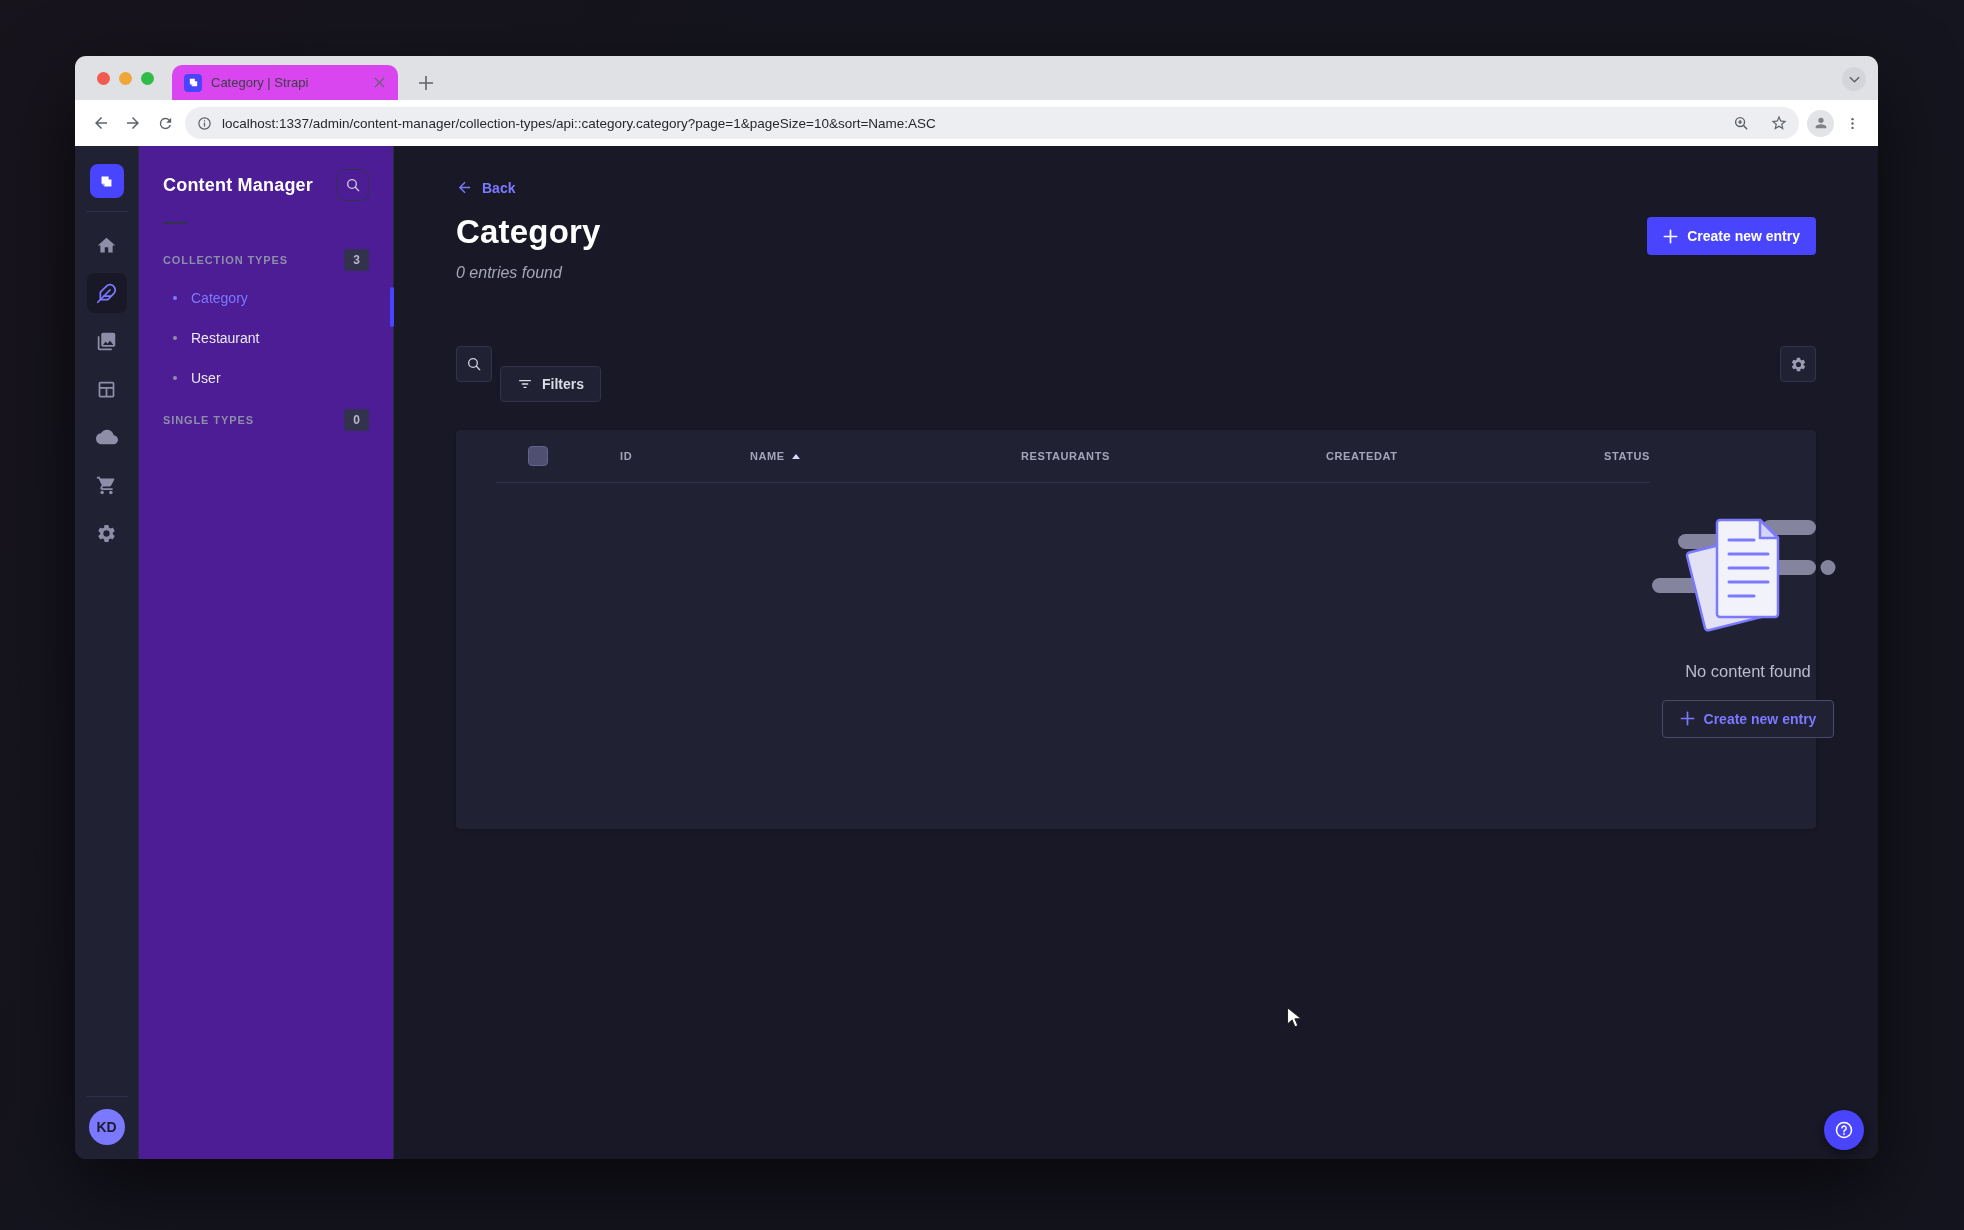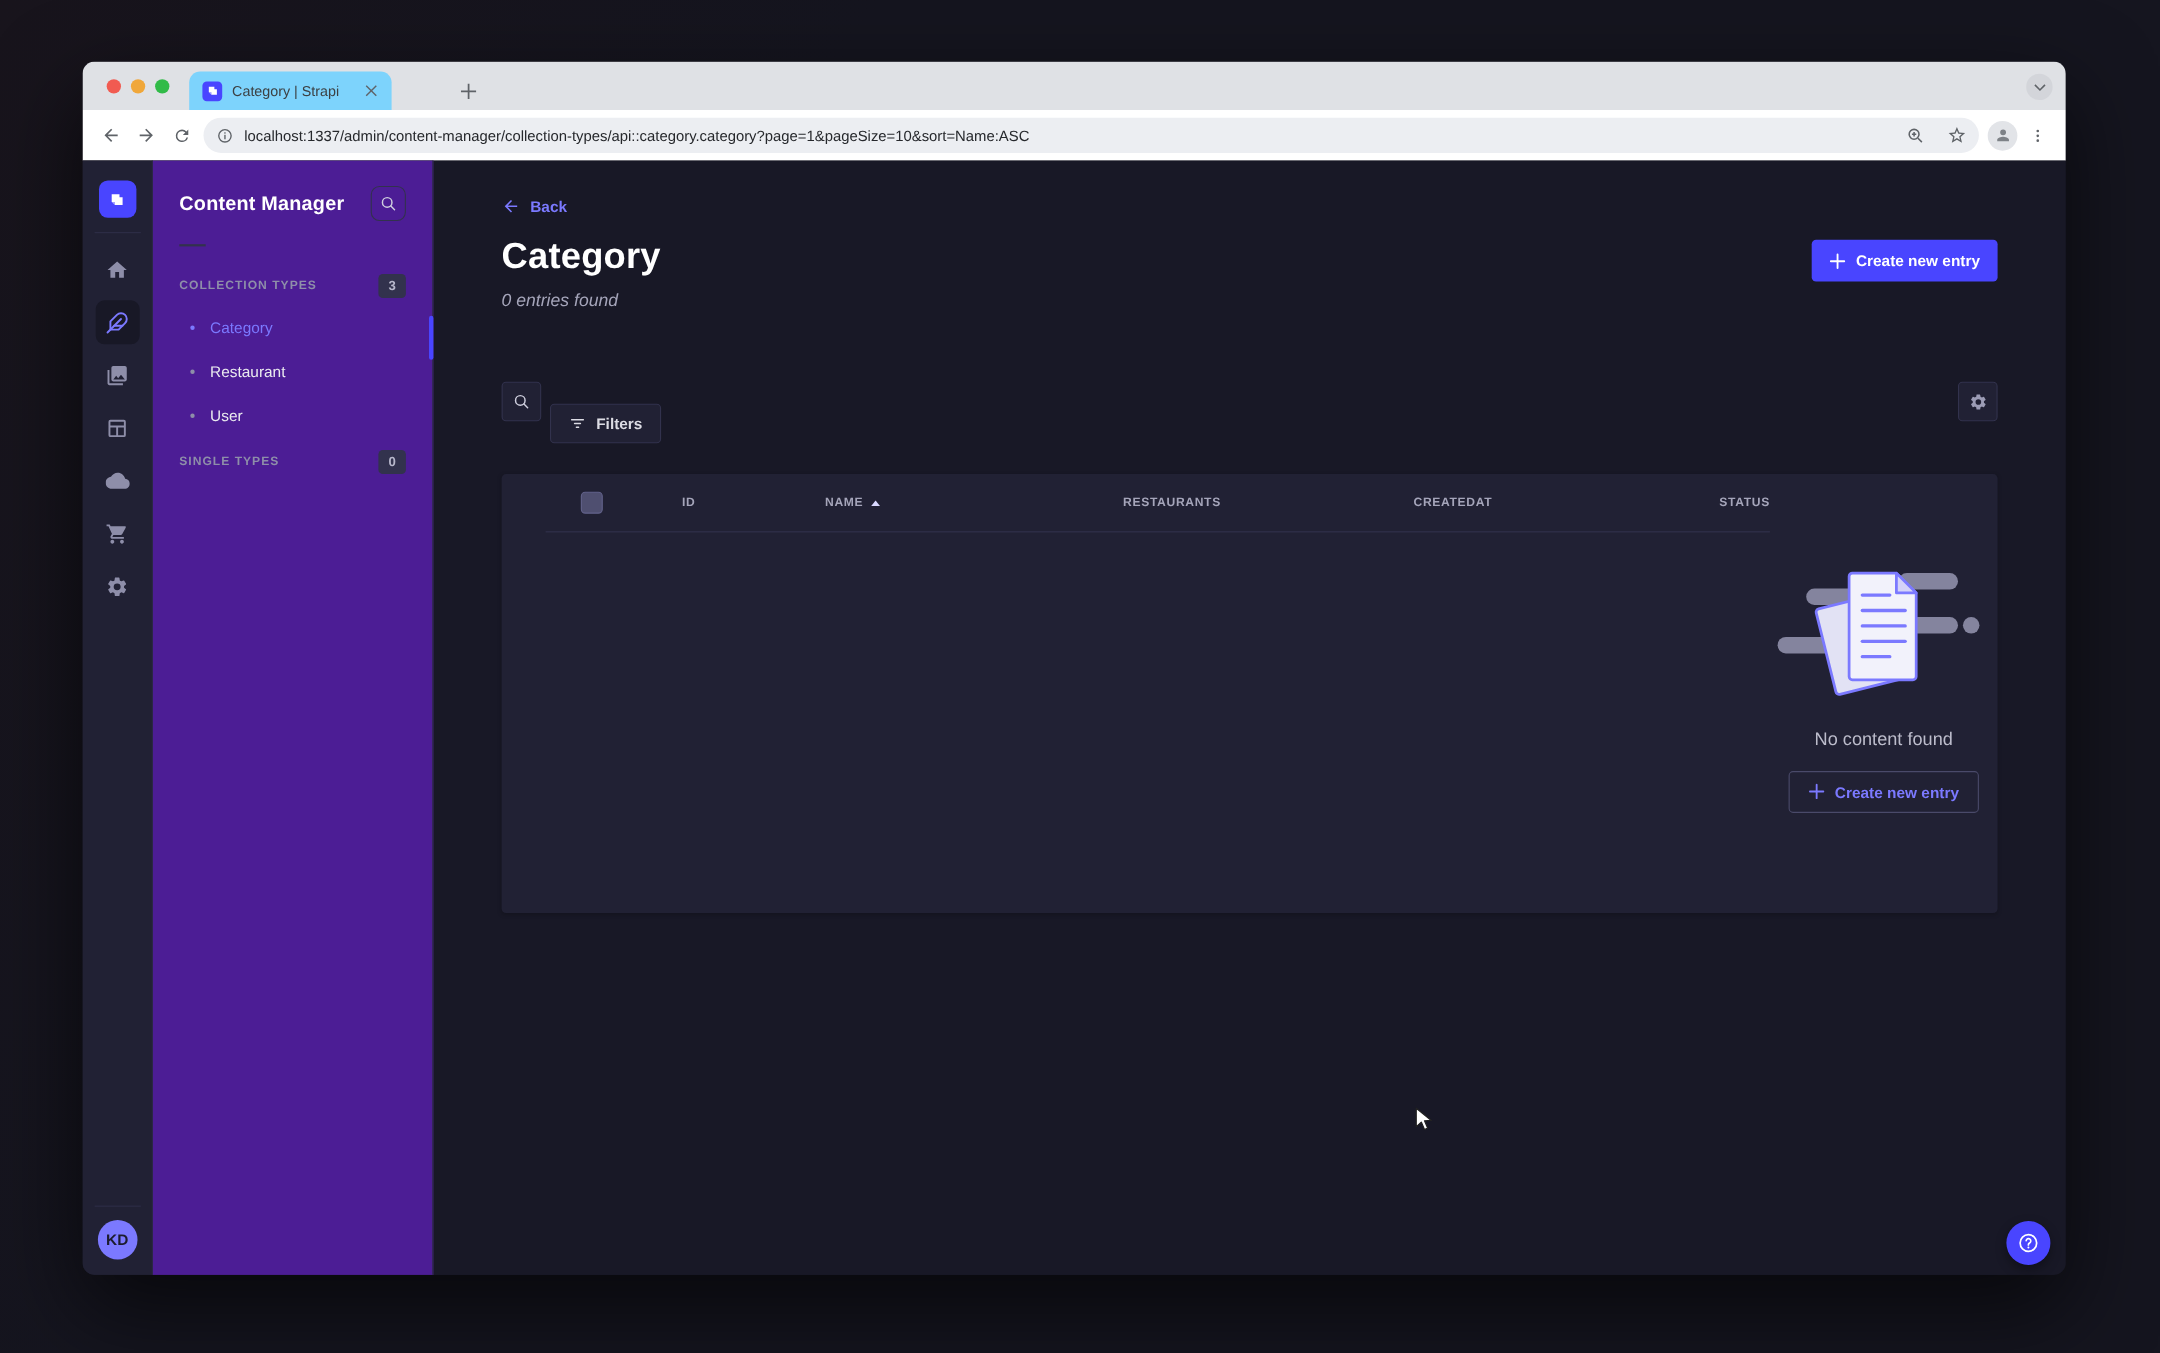--- a/index.html
+++ b/index.html
@@ -14,21 +14,21 @@
   
   .window { position:absolute; left:75px; top:56px; width:1803px; height:1103px;
     border-radius:11px; overflow:hidden; display:flex; flex-direction:column;
     box-shadow:0 30px 80px rgba(0,0,0,.65); }
 
   .tabstrip { height:44px; background:#dfe1e5; position:relative; flex:none; }
   .traffic { position:absolute; left:22px; top:16px; display:flex; gap:9px; }
   .light { width:13px; height:13px; border-radius:50%; }
   .light.red{ background:#f15b51; } .light.yellow{ background:#f0a73a; } .light.green{ background:#31bb48; }
 
-  .tab { position:absolute; left:97px; top:9px; width:184px; height:35px; background:#7dd3fc;
+  .tab { position:absolute; left:97px; top:9px; width:226px; height:35px; background:#d946ef;
     border-radius:10px 10px 0 0; display:flex; align-items:center; padding:0 10px 0 12px; gap:9px; }
   .favicon { width:18px; height:18px; border-radius:4px; background:#4945ff; display:grid; place-items:center; flex:none; }
   .tab-title { font-size:13px; color:#3c4043; flex:1; white-space:nowrap; overflow:hidden; }
   .tab-close { width:18px; height:18px; display:grid; place-items:center; color:#5f6368; flex:none; border-radius:50%; }
   .newtab { position:absolute; left:337px; top:13px; width:28px; height:28px; display:grid; place-items:center; color:#5f6368; border-radius:50%; }
   .tab-chevron { position:absolute; right:12px; top:11px; width:24px; height:24px; display:grid; place-items:center; color:#5f6368; background:#d3d5da; border-radius:50%; }
 
   .toolbar { height:46px; background:#ffffff; display:flex; align-items:center; padding:0 10px; flex:none; }
   .nav-ic { width:32px; height:32px; display:grid; place-items:center; color:#5f6368; border-radius:50%; flex:none; }
   .urlbar { flex:1; height:32px; background:#ecEEf1; background:#eceef2; border-radius:16px; display:flex; align-items:center;
@@ -77,21 +77,21 @@
   .icon-btn-sq { width:36px; height:36px; border:1px solid #32324d; background:#212134; border-radius:4px; display:grid; place-items:center; color:#cfcfde; }
   .btn-filters { height:36px; padding:0 16px; border:1px solid #32324d; background:#212134; border-radius:4px; color:#dcdce4;
     font-size:14px; font-weight:600; display:flex; align-items:center; gap:9px;margin-top:40px; }
   .gear-right { margin-left:auto; }
 
   .card { margin-top:28px; background:#212134; border-radius:4px; height:399px; display:flex; 
     box-shadow:0 1px 4px rgba(0,0,0,.2);padding-left:40px; }
   .thead { height:53px; display:flex; align-items:center; border-bottom:1px solid #32324d; flex:none; }
   .th { font-size:11px; font-weight:700; letter-spacing:.6px; color:#a5a5ba; display:flex; align-items:center; }
   .cell-check { width:124px; padding-left:32px; }
-  .cell-id { width:130px; } .cell-name { width:271px; } .cell-rest { width:264px; } .cell-created { width:278px; } .cell-status { flex:1; }
+  .cell-id { width:130px; } .cell-name { width:271px; } .cell-rest { width:305px; } .cell-created { width:278px; } .cell-status { flex:1; }
   .checkbox { width:20px; height:20px; border-radius:4px; background:#4f4f70; border:1px solid #62628a; }
   .sort-arrow { width:0; height:0; border-left:4.5px solid transparent; border-right:4.5px solid transparent;
     border-bottom:5.5px solid #d9d8ff; margin-left:7px; }
 
   .empty { flex:1; display:flex; flex-direction:column; align-items:center; justify-content:center; padding-bottom:6px; }
   .empty-text { margin-top:24px; font-size:16.5px; color:#bcbccb; }
   .btn-ghost { margin-top:19px; height:38px; padding:0 17px; border:1px solid #4a4a6a; border-radius:4px; background:#212134;
     color:#7b79ff; font-size:14px; font-weight:600; display:flex; align-items:center; gap:9px; }
 
   .help-fab { position:absolute; right:14px; bottom:9px; width:40px; height:40px; border-radius:50%; background:#4945ff;

